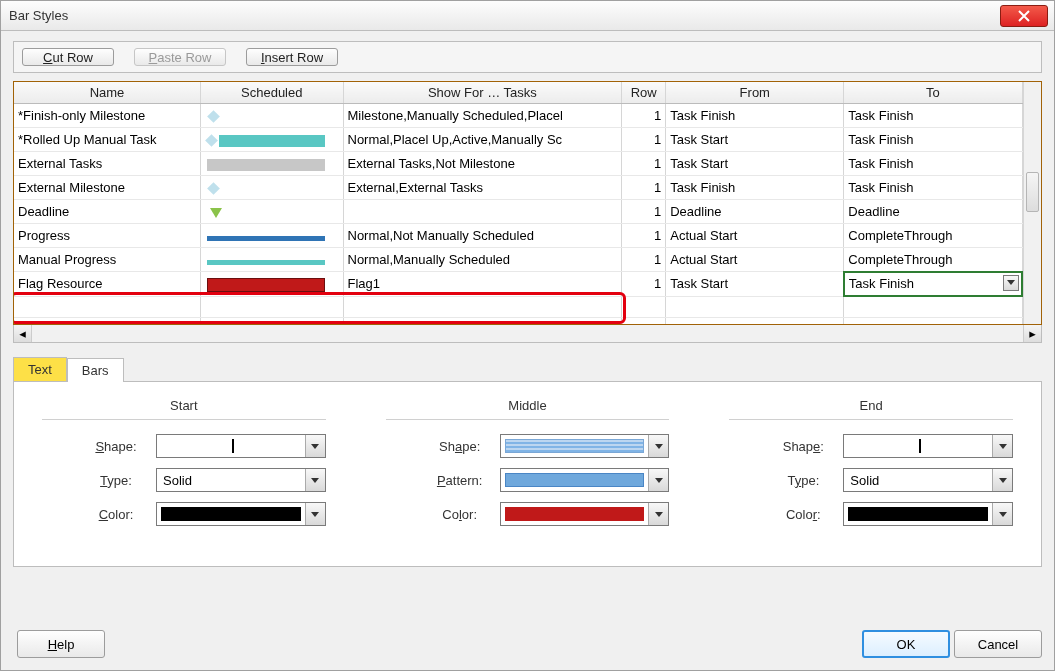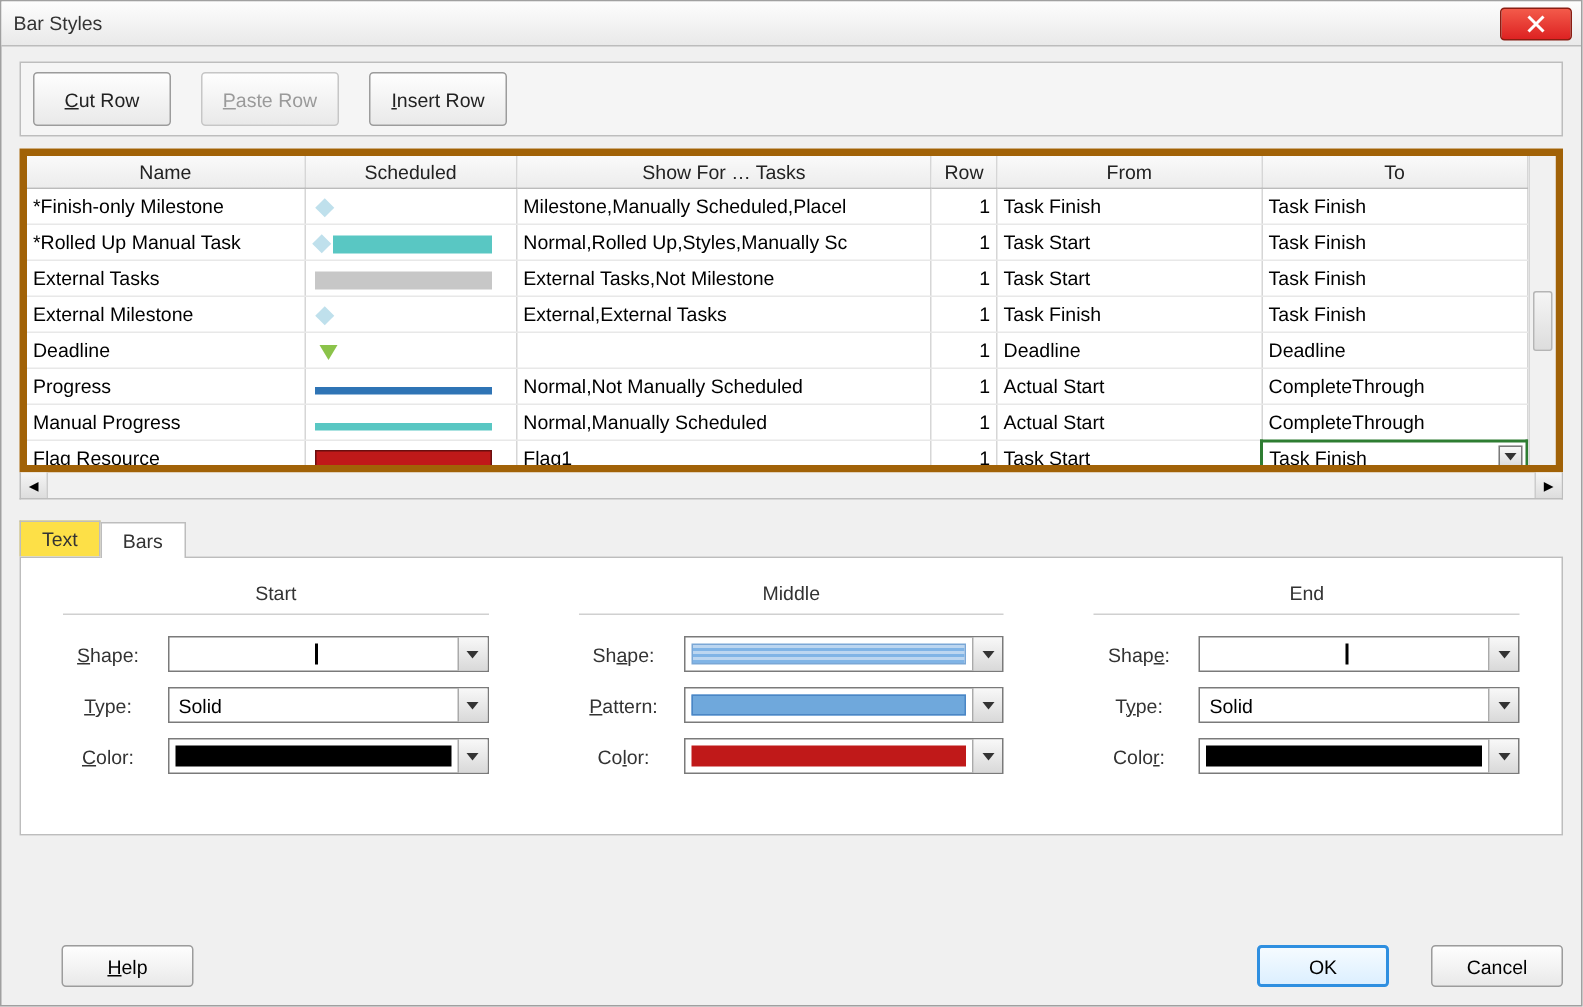--- a/index.html
+++ b/index.html
@@ -30,31 +30,31 @@
   display: flex; align-items: center; justify-content: center;
   cursor: pointer;
 }
 .close-btn svg { width: 12px; height: 12px; }
 .content { padding: 10px 12px 12px 12px; flex: 1; display: flex; flex-direction: column; }
 .toolbar-frame {
   border: 1px solid #bdbdbd; background: #f5f5f5;
   padding: 6px 8px; display: flex; gap: 20px;
 }
 .wbtn {
-  min-width: 92px; height: 36px;
+  min-width: 92px; height: 18px;
   background: linear-gradient(#fefefe,#e9e9e9);
   border: 1px solid #9c9c9c; border-radius: 3px;
   display: inline-flex; align-items: center; justify-content: center;
   cursor: pointer; color: #222;
 }
 .wbtn.disabled { color: #9a9a9a; border-color: #c6c6c6; cursor: default; }
 .ut { text-decoration: underline; }
 .grid-wrap {
-  margin-top: 8px; display: flex; border: 5px solid #a16207; background: #fff;
-  height: 216px;
+  margin-top: 8px; display: flex; border: 1px solid #a16207; background: #fff;
+  height: 244px;
 }
 .grid { flex: 1; overflow: hidden; position: relative; }
 .grid table { width: 100%; border-collapse: collapse; table-layout: fixed; }
 .grid th, .grid td {
   border-right: 1px solid #d6d6d6;
   border-bottom: 1px solid #e8e8e8;
   padding: 2px 4px; height: 21px;
   text-align: left; white-space: nowrap; overflow: hidden;
   font-size: 13px;
 }
@@ -128,21 +128,21 @@
 
 .bars-panel {
   border: 1px solid #bdbdbd; background: #fff; padding: 16px 28px 30px 28px;
   display: flex; gap: 60px;
 }
 .section { flex: 1; text-align: center; }
 .sec-title { font-size: 13px; color: #333; margin-bottom: 14px; }
 .divider-line {
   height: 1px; background: #d0d0d0; margin: -8px 0 14px 0;
 }
-.frow { display: flex; align-items: center; gap: 10px; margin-bottom: 10px; }
+.frow { display: flex; align-items: center; gap: 10px; margin-bottom: 10px; margin-left: 44px; }
 .frow .lab { width: 60px; color: #333; }
 .combo {
   flex:1; height: 24px; border: 1px solid #7a7a7a; background: #fff; position: relative;
   display: flex; align-items: center; padding: 0 22px 0 6px;
 }
 .combo .dd {
   position: absolute; right: 0; top: 0; width: 20px; height: 100%;
   background: linear-gradient(#f8f8f8,#d9d9d9); border-left: 1px solid #aaa;
   display:flex;align-items:center;justify-content:center;
 }
@@ -153,21 +153,21 @@
 .fill-stripes {
   background: repeating-linear-gradient(0deg,#80b4e6 0,#80b4e6 2px,#bcd6f0 2px,#bcd6f0 4px);
   border:1px solid #7aa7d6;
 }
 .fill-blue { background:#6fa8dc; border:1px solid #4a86c5; }
 .tiny-mark { width:2px;height:14px;background:#000;margin:0 auto; }
 
 .footer { margin-top: auto; padding-top: 14px; display: flex; }
 .footer .spacer { flex: 1; }
 .fbtn {
-  min-width: 88px; height: 28px; margin-left: 28px; border-radius: 3px;
+  min-width: 88px; height: 28px; margin-left: 4px; border-radius: 3px;
   display: inline-flex; align-items: center; justify-content: center;
   background: linear-gradient(#fefefe,#e9e9e9); border: 1px solid #9c9c9c; cursor: pointer;
 }
 .fbtn.primary { border: 2px solid #2f8fe0; background: linear-gradient(#f5fbff,#dcefff); }
 </style>
 </head>
 <body>
 
 <div class="dialog">
 
@@ -221,21 +221,21 @@
                 <td>*Finish-only Milestone</td>
                 <td class="app"><span class="sw sw-diamond"></span></td>
                 <td>Milestone,Manually Scheduled,Placel</td>
                 <td class="row-num">1</td>
                 <td>Task Finish</td>
                 <td class="">Task Finish</td>
               </tr>
               <tr>
                 <td>*Rolled Up Manual Task</td>
                 <td class="app"><span class="sw sw-dtbar"><span class="d"></span><span class="b"></span></span></td>
-                <td>Normal,Rolled Up,Styles,Manually Sc</td>
+                <td>Normal,Placel Up,Active,Manually Sc</td>
                 <td class="row-num">1</td>
                 <td>Task Start</td>
                 <td class="">Task Finish</td>
               </tr>
               <tr>
                 <td>External Tasks</td>
                 <td class="app"><span class="sw sw-bar-gray"></span></td>
                 <td>External Tasks,Not Milestone</td>
                 <td class="row-num">1</td>
                 <td>Task Start</td>

